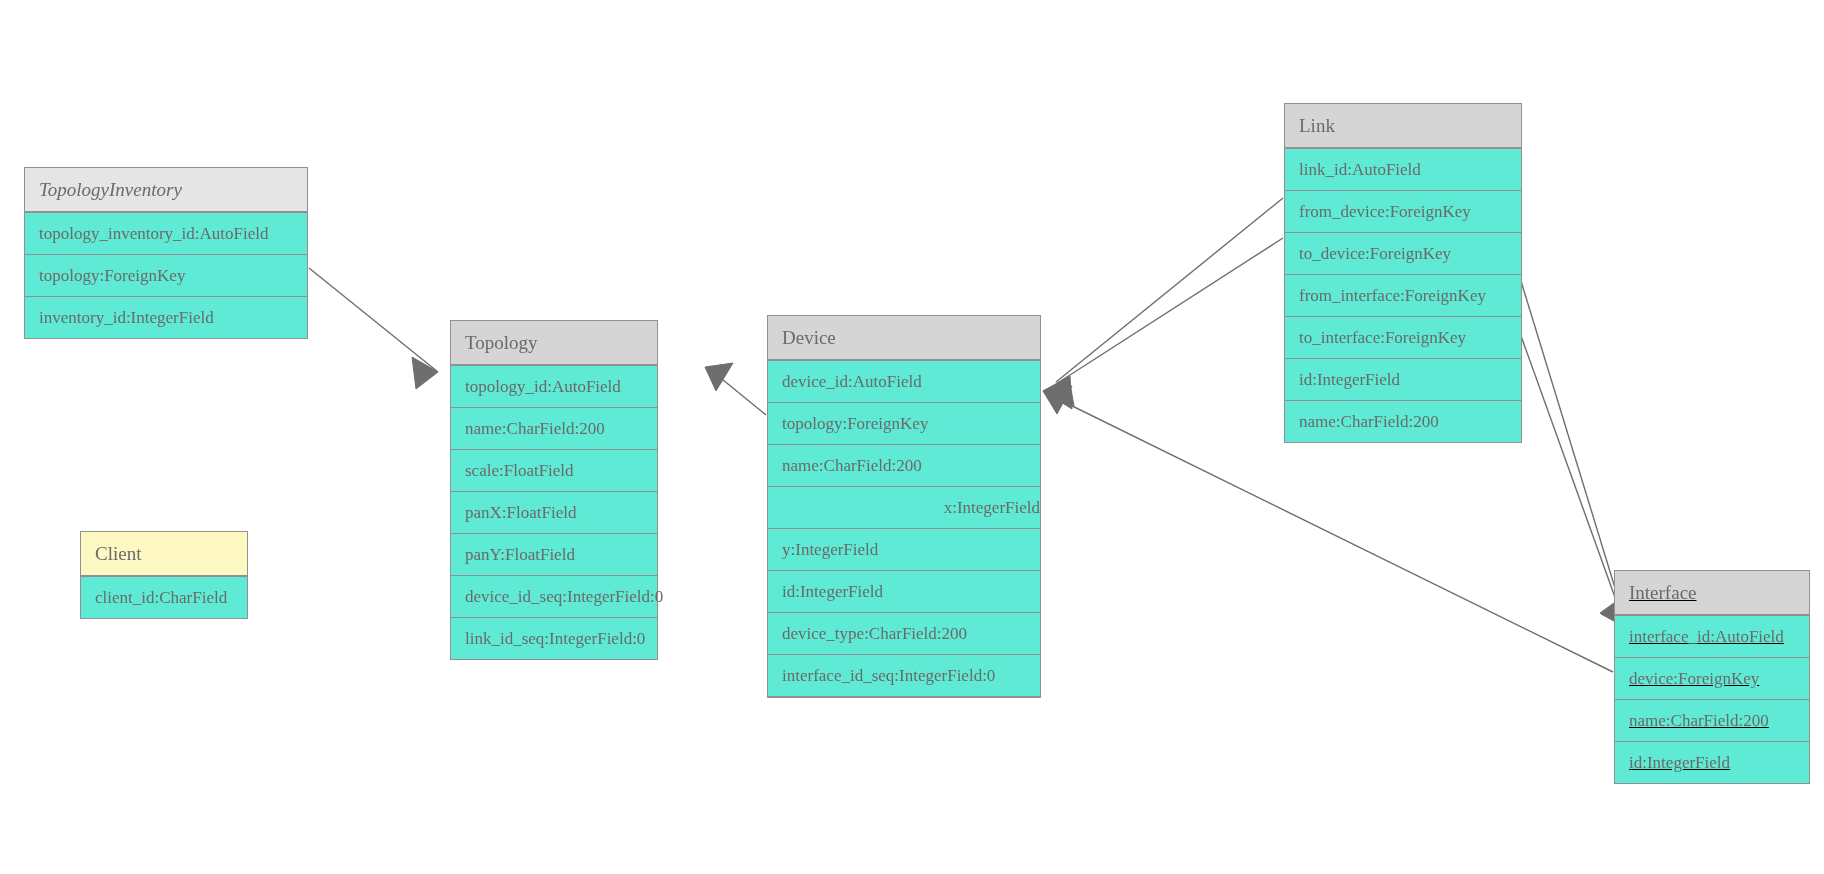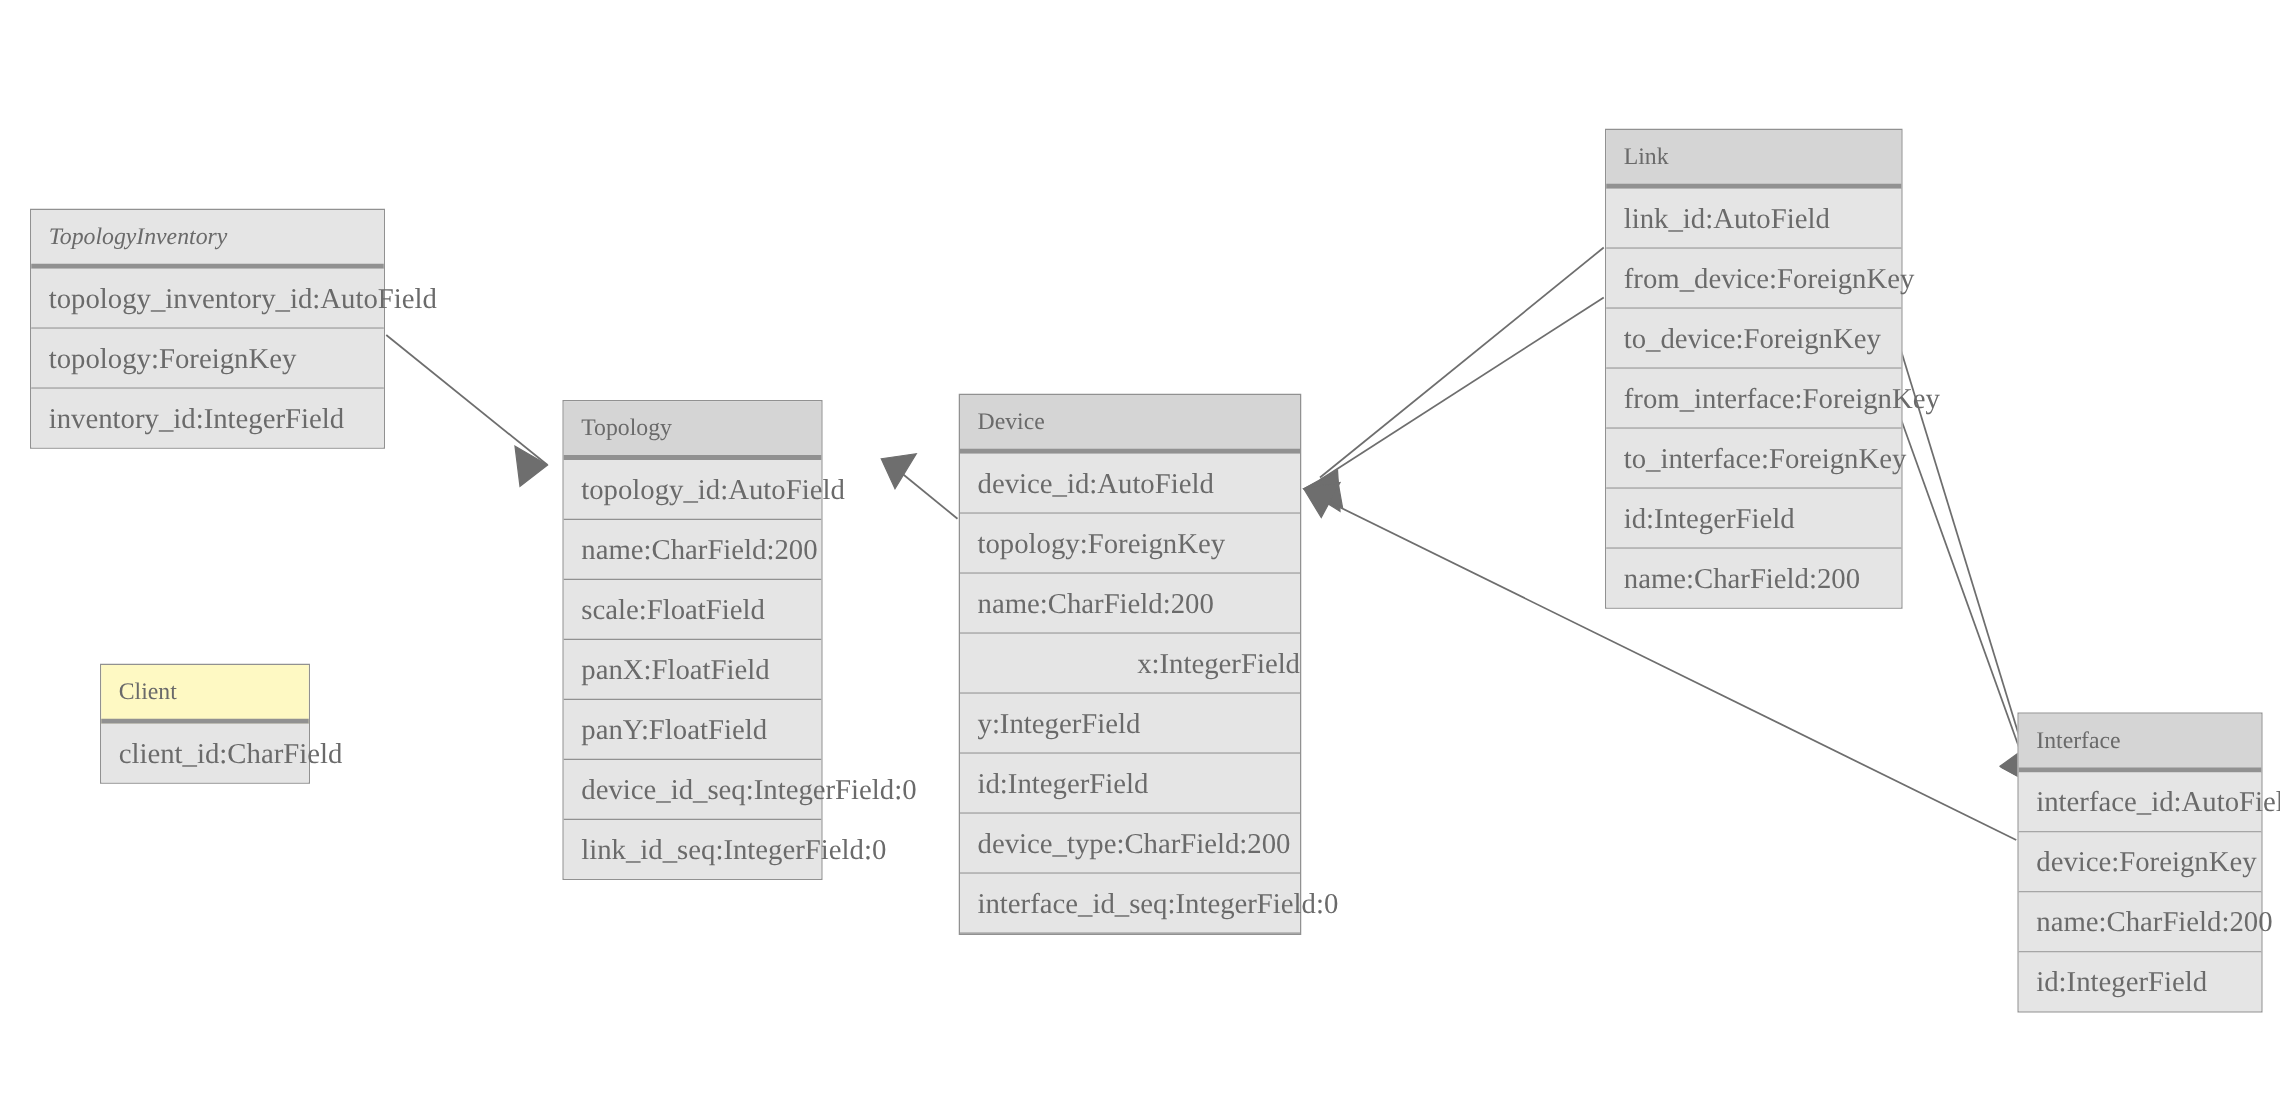--- a/index.html
+++ b/index.html
@@ -27,33 +27,33 @@
   .entity {
     position: absolute;
     box-sizing: border-box;
     border: 1px solid #919191;
     background: #ffffff;
     z-index: 2;
   }
   .entity-header {
     box-sizing: border-box;
     background: #d5d5d5;
-    border-bottom: 4px solid #ec4899;
+    border-bottom: 2px solid #ec4899;
     color: #666666;
     font-size: 19px;
     line-height: 1;
     padding: 12px 0 12px 14px;
     white-space: nowrap;
   }
   .entity-field {
     box-sizing: border-box;
-    background: #e5e5e5;
+    background: #5eead4;
     border-bottom: 1px solid #919191;
     color: #6a6a6a;
-    font-size: 23px;
+    font-size: 17px;
     line-height: 1;
     padding: 12px 0 12px 14px;
     white-space: nowrap;
   }
   .entity-field.last {
     border-bottom: none;
   }
 </style>
 </head>
 <body style="background: rgb(255, 255, 255);">
@@ -122,21 +122,21 @@
       <div class="entity" style="left: 1284px; top: 103px; width: 238px; border-color: rgb(145, 145, 145);">
         <div class="entity-header" style="background: rgb(213, 213, 213); border-bottom-color: rgb(145, 145, 145); color: rgb(106, 106, 106);">Link</div>
         <div class="entity-field" style="border-bottom-color: rgb(145, 145, 145); color: rgb(106, 106, 106);">link_id:AutoField</div>
         <div class="entity-field" style="border-bottom-color: rgb(145, 145, 145); color: rgb(106, 106, 106);">from_device:ForeignKey</div>
         <div class="entity-field" style="border-bottom-color: rgb(145, 145, 145); color: rgb(106, 106, 106);">to_device:ForeignKey</div>
         <div class="entity-field" style="border-bottom-color: rgb(145, 145, 145); color: rgb(106, 106, 106);">from_interface:ForeignKey</div>
         <div class="entity-field" style="border-bottom-color: rgb(145, 145, 145); color: rgb(106, 106, 106);">to_interface:ForeignKey</div>
         <div class="entity-field" style="border-bottom-color: rgb(145, 145, 145); color: rgb(106, 106, 106);">id:IntegerField</div>
         <div class="entity-field last" style="border-bottom-color: rgb(145, 145, 145); color: rgb(106, 106, 106);">name:CharField:200</div>
       </div>
-      <div class="entity" style="left: 1614px; top: 570px; width: 196px; border-color: rgb(145, 145, 145);">
+      <div class="entity" style="left: 1614px; top: 570px; width: 196px; border-color: rgb(145, 145, 145); text-decoration: underline;">
         <div class="entity-header" style="background: rgb(213, 213, 213); border-bottom-color: rgb(145, 145, 145); color: rgb(106, 106, 106);">Interface</div>
         <div class="entity-field" style="border-bottom-color: rgb(145, 145, 145); color: rgb(106, 106, 106);">interface_id:AutoField</div>
         <div class="entity-field" style="border-bottom-color: rgb(145, 145, 145); color: rgb(106, 106, 106);">device:ForeignKey</div>
         <div class="entity-field" style="border-bottom-color: rgb(145, 145, 145); color: rgb(106, 106, 106);">name:CharField:200</div>
         <div class="entity-field last" style="border-bottom-color: rgb(145, 145, 145); color: rgb(106, 106, 106);">id:IntegerField</div>
       </div>
       <div class="entity" style="left: 80px; top: 531px; width: 168px; border-color: rgb(145, 145, 145);">
         <div class="entity-header" style="background: #fef9c3; border-bottom-color: rgb(145, 145, 145); color: rgb(106, 106, 106);">Client</div>
         <div class="entity-field last" style="border-bottom-color: rgb(145, 145, 145); color: rgb(106, 106, 106);">client_id:CharField</div>
       </div>

